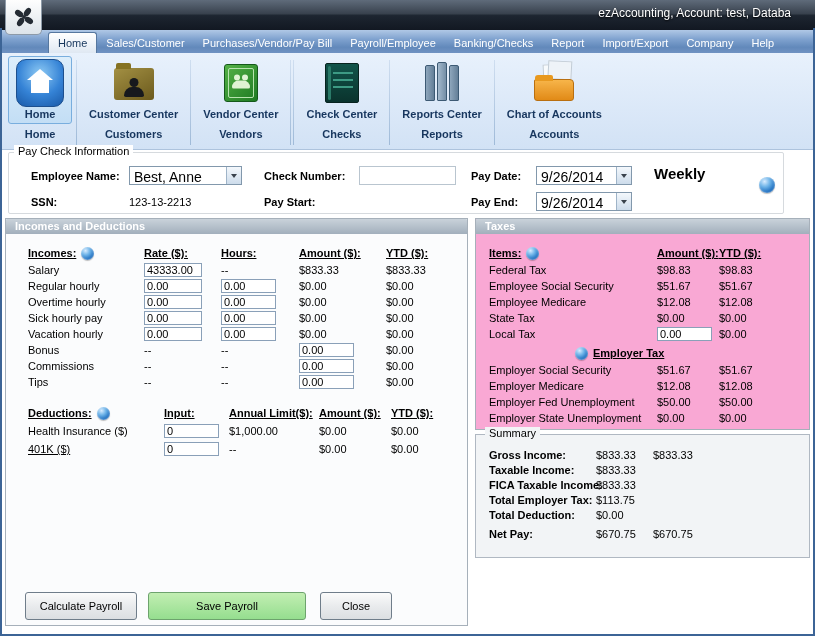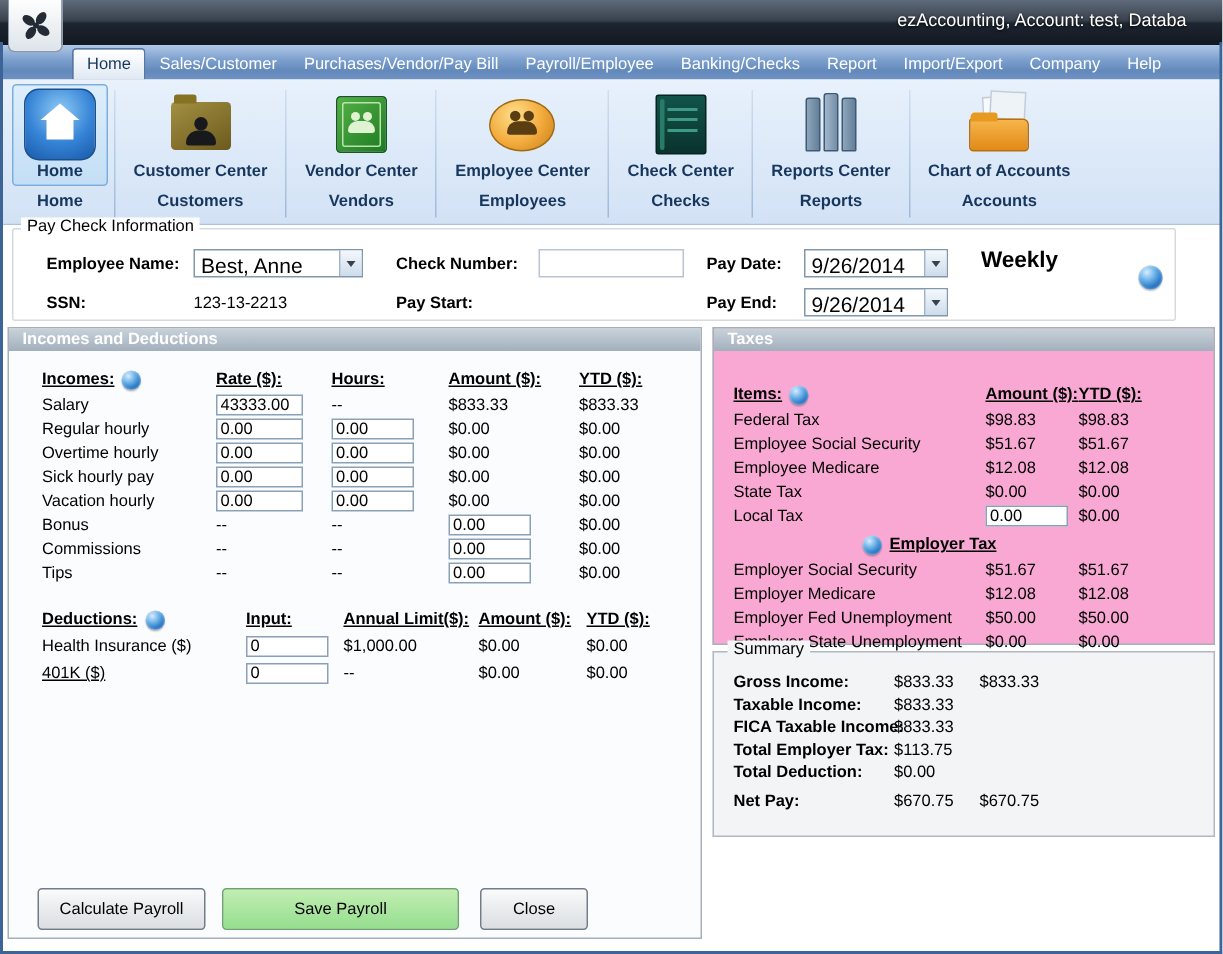--- a/index.html
+++ b/index.html
@@ -103,21 +103,21 @@
   .text-input { border:1px solid #b8c4cе; border:1px solid #b9c5cf; background:#fff; height:19px;
     font-family:"Liberation Sans",sans-serif; font-size:11px; padding:0 3px; position:absolute; }
 
   
   .panel { position:absolute; border:1px solid #a6b0ba; background:#fbfcfd; }
   .panel-hdr { height:15px; background:linear-gradient(#c9d2da,#a2afbc); color:#fff; font-size:11px;
     font-weight:bold; padding:1px 0 0 9px; border-radius:1px 1px 0 0; }
   .panel-taxes { background:#f9a8d4; }
 
   .lbody { padding:10px 0 0 22px; }
-  .tbody { padding:20px 0 0 13px; }
+  .tbody { padding:10px 0 0 13px; }
 
   .lrow { display:grid; grid-template-columns:116px 77px 78px 87px 1fr; align-items:center; height:16px; font-size:11px; }
   .lhead { height:18px; }
   .drow { display:grid; grid-template-columns:136px 65px 90px 72px 1fr; align-items:center; height:18px; font-size:11px; }
   .trow { display:grid; grid-template-columns:168px 62px 1fr; align-items:center; height:16px; font-size:11px; }
   .thead { height:18px; }
   .colhead { font-weight:bold; text-decoration:underline; white-space:nowrap; }
   .flexc { display:flex; align-items:center; gap:5px; }
   .cellv { white-space:nowrap; }
   .u { text-decoration:underline; }
@@ -202,30 +202,20 @@
       <div class="tool-btn">
         <div class="ic">
           <div class="part vend-book"></div>
           <div class="part vend-ppl"></div>
         </div>
         <div class="tool-title">Vendor Center</div>
       </div>
       <div class="tool-cat">Vendors</div>
     </div>
     <div class="tool-sep"></div>
-    <div class="tool-item">
-      <div class="tool-btn">
-        <div class="ic">
-          <div class="part emp-coin"></div>
-          <div class="part emp-figs"></div>
-        </div>
-        <div class="tool-title">Employee Center</div>
-      </div>
-      <div class="tool-cat">Employees</div>
-    </div>
     <div class="tool-sep"></div>
     <div class="tool-item">
       <div class="tool-btn">
         <div class="ic">
           <div class="part chk-book"></div>
         </div>
         <div class="tool-title">Check Center</div>
       </div>
       <div class="tool-cat">Checks</div>
     </div>

